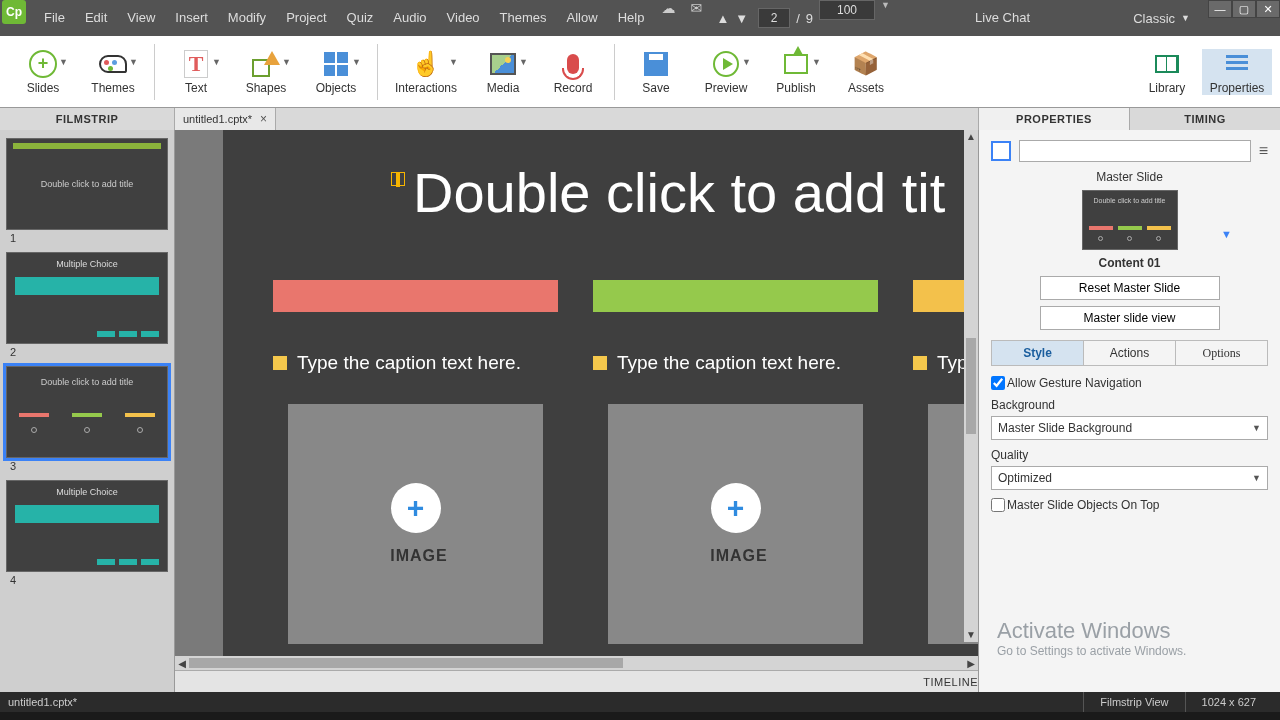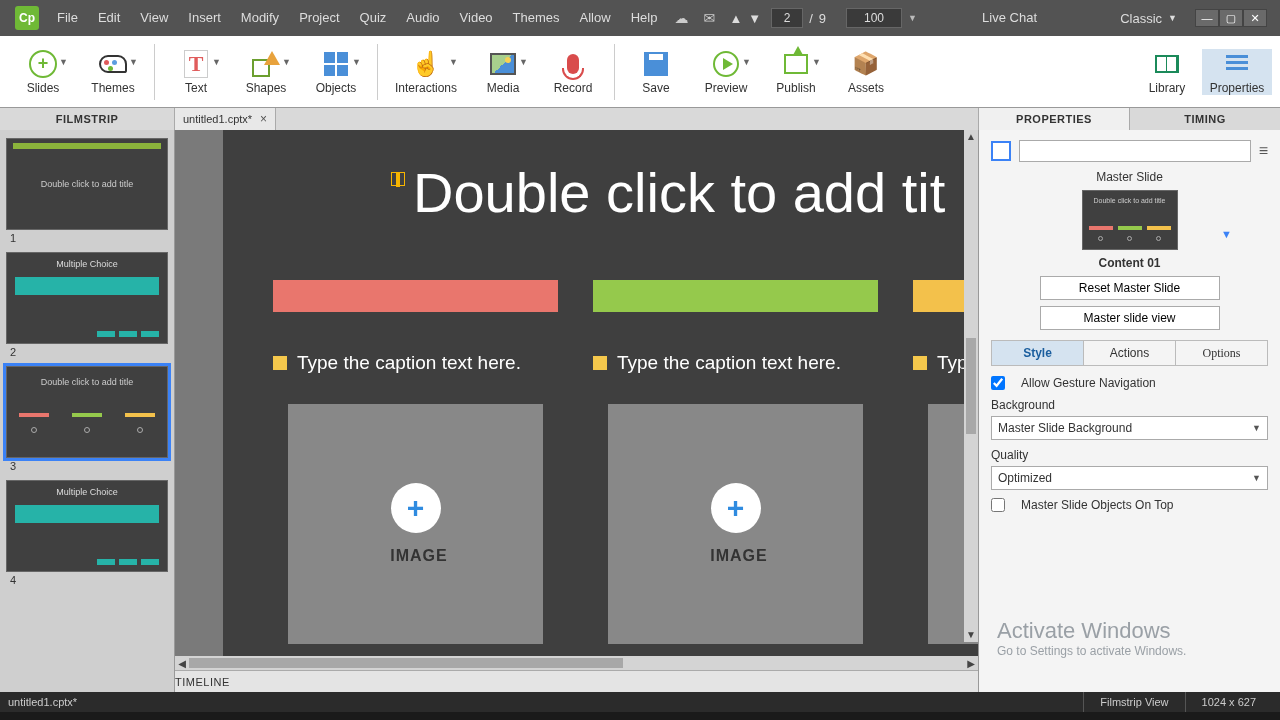--- a/index.html
+++ b/index.html
@@ -1,26 +1,26 @@
 <!DOCTYPE html>
 <html><head>
 <meta charset="utf-8">
 <style>
 * { margin: 0; padding: 0; box-sizing: border-box; font-family: "Segoe UI", Arial, sans-serif; }
 body { width: 1280px; height: 720px; overflow: hidden; background: #1a1a1a; user-select: none; }
 
 
-.menubar { height: 36px; background: #535353; display: flex; align-items: center; padding: 0 13px; color: #ddd; font-size: 13px; }
+.menubar { height: 36px; background: #535353; display: flex; padding: 0 0; color: #ddd; font-size: 13px; }
 .app-icon { width: 24px; height: 24px; background: #6fb936; border-radius: 3px; display: flex; align-items: center; justify-content: center; color: #fff; font-weight: bold; font-size: 12px; margin: 0 8px 0 2px; }
 .menubar .mitem { padding: 0 10px; height: 36px; line-height: 36px; cursor: default; }
 .menubar .spacer { flex: 1; }
 .menubar .iconbtn { width: 28px; text-align: center; font-size: 14px; color: #ccc; }
 .page-nav { display: flex; align-items: center; gap: 6px; margin: 0 6px; }
 .page-nav .box { width: 32px; height: 20px; background: #3a3a3a; border: 1px solid #666; color: #ddd; text-align: center; font-size: 12px; line-height: 18px; }
-.zoom-box { width: 56px; height: 20px; background: #3a3a3a; border: 1px solid #666; color: #ddd; text-align: center; font-size: 12px; line-height: 18px; margin-left: 14px; }
+.zoom-box { width: 56px; height: 20px; background: #3a3a3a; border: 1px solid #666; color: #ddd; text-align: center; font-size: 12px; line-height: 18px; margin-left: 0; }
 .wsdrop { display:flex; align-items:center; gap:6px; margin-left: 18px; color:#ddd; font-size:13px;}
 .win-controls { display: flex; gap: 0; margin-left: 18px; }
 .win-controls div { width: 24px; height: 18px; background: #6a6a6a; border: 1px solid #444; display:flex; align-items:center; justify-content:center; color:#fff; font-size:11px; }
 
 
 .ribbon { height: 72px; background: #fff; border-bottom: 1px solid #999; display: flex; align-items: center; padding: 0 8px; gap: 0; }
 .rgroup { display: flex; }
 .ritem { width: 70px; display: flex; flex-direction: column; align-items: center; justify-content: center; gap: 2px; font-size: 12px; color: #333; position: relative; }
 .ritem .ic { width: 30px; height: 30px; display:flex; align-items:center; justify-content:center; }
 .ritem .dd { position: absolute; top: 8px; right: 10px; font-size: 9px; color: #666; }
@@ -72,42 +72,42 @@
 .col .plus { width:50px; height:50px; border-radius:50%; background:#fff; display:flex; align-items:center; justify-content:center; color:#2f8be0; font-size:30px; font-weight:bold;}
 .col .imglbl{color:#333;font-size:16px;font-weight:700;letter-spacing:1px;margin-left:7px;}
 .hscroll { height:14px; background:#d4d4d4; display:flex; align-items:center;}
 .hscroll .arrow{width:14px;text-align:center;font-size:10px;color:#444;}
 .hscroll .track{flex:1;position:relative;height:14px;}
 .hscroll .hthumb{position:absolute;left:0;width:56%;height:10px;top:2px;background:#a8a8a8;}
 .vscroll{position:absolute;right:0;top:0;bottom:14px;width:14px;background:#d4d4d4;display:flex;flex-direction:column;}
 .vscroll .arrow{height:14px;text-align:center;font-size:10px;color:#444;line-height:14px;}
 .vscroll .track{flex:1;position:relative;}
 .vscroll .vthumb{position:absolute;top:40%;height:20%;left:2px;right:2px;background:#a8a8a8;}
-.timeline-bar { height:22px; background:#e4e4e4; border-top:1px solid #aaa; text-align:left; font-size:11px; line-height:22px; color:#333; letter-spacing:0.5px;}
+.timeline-bar { height:22px; background:#e4e4e4; border-top:1px solid #aaa; text-align:right; font-size:11px; line-height:22px; color:#333; letter-spacing:0.5px;}
 
 
 .props { width: 302px; background: #f4f4f4; border-left:1px solid #999; padding: 10px 12px; font-size:12px; color:#333; position:relative;}
 .props .name-row{display:flex;align-items:center;gap:8px;margin-bottom:8px;}
 .props .name-row .sq{width:20px;height:20px;border:2px solid #3b82f6;background:#fff;}
 .props .name-row input{flex:1;height:22px;border:1px solid #aaa;padding:0 4px;}
 .props .menu-ic{font-size:16px;color:#555;}
 .props .lbl-center{text-align:center;margin-bottom:6px;}
 .master-thumb{width:96px;height:60px;margin:0 auto 6px;background:#404040;border:1px solid #666;position:relative;}
 .master-thumb .mt-title{position:absolute;top:6px;left:0;right:0;text-align:center;color:#ccc;font-size:7px;}
 .master-thumb .mt-row{position:absolute;bottom:8px;left:6px;right:6px;display:flex;justify-content:space-between;}
 .master-thumb .mc{width:24px;}
 .master-thumb .mc .mb{height:4px;}
 .master-thumb .mc .md{width:5px;height:5px;border:1px solid #aaa;border-radius:50%;margin:6px auto 0;}
 .master-dd-arrow{position:absolute;right:48px;top:98px;color:#3b82f6;font-size:11px;}
 .btn{display:block;width:180px;margin:6px auto;height:24px;border:1px solid #aaa;background:#fff;font-size:12px;}
 .tabs3{display:flex;border:1px solid #bbb;margin:10px 0;}
 .tabs3 .t{flex:1;text-align:center;height:24px;line-height:24px;font-size:12px;border-right:1px solid #bbb;}
 .tabs3 .t:last-child{border-right:none;font-family:Liberation Serif, serif;}
 .tabs3 .t.active{background:#d5e3f0;color:#1b5e9e;font-weight:600;}
-.chk-row{display:flex;align-items:center;gap:16px;margin:8px 0;}
+.chk-row{display:flex;align-items:center;gap:2px;margin:8px 0;}
 .chk-row input{width:14px;height:14px;}
 .field-lbl{margin:8px 0 4px;}
 .dropdown{width:100%;height:24px;border:1px solid #aaa;background:#fff;display:flex;align-items:center;justify-content:space-between;padding:0 6px;}
 .dropdown .ar{font-size:9px;color:#555;}
 .watermark{position:absolute;bottom:34px;left:18px;color:#9aa0a6;}
 .watermark .l1{font-size:22px;}
 .watermark .l2{font-size:12px;}
 
 
 .statusbar { height: 20px; background: #2b2b2b; color: #ccc; font-size: 11px; display:flex; align-items:center; padding:0 8px;}

